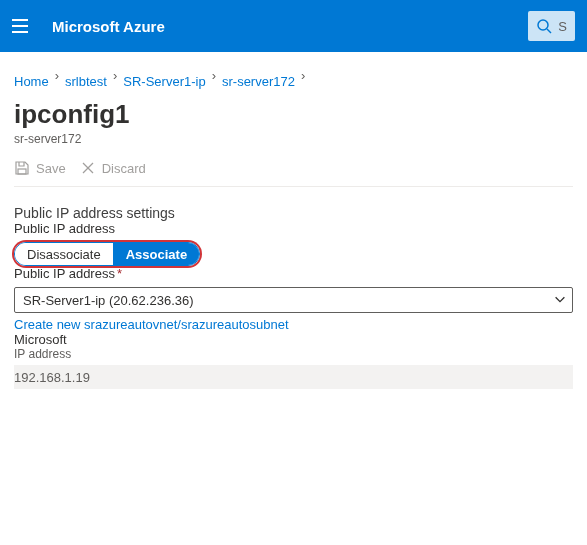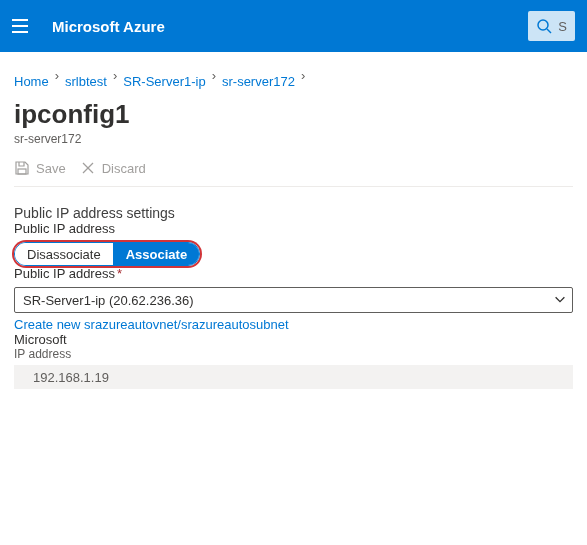--- a/index.html
+++ b/index.html
@@ -44,21 +44,21 @@
 
   
   .select { position: relative; margin-top: 6px; }
   .select-box { width: 100%; height: 26px; border: 1px solid #605e5c; border-radius: 2px; padding: 0 26px 0 8px; font-size: 13px; background: #fff; display: flex; align-items: center; cursor: pointer; }
   .select .chevron { position: absolute; right: 6px; top: 5px; }
 
   .link { color: #0078d4; text-decoration: none; cursor: pointer; font-size: 13px; display: inline-block; margin-top: 4px; }
 
   
   .readonly-label { font-size: 12px; color: #605e5c; }
-  .readonly-box { margin-top: 4px; background: #f3f2f1; height: 24px; display: flex; align-items: center; padding: 0 19px; font-size: 13px; color: #605e5c; }
+  .readonly-box { margin-top: 4px; background: #f3f2f1; height: 24px; display: flex; align-items: center; padding: 0 0; font-size: 13px; color: #605e5c; }
 </style>
 </head>
 <body>
 
 <div class="topbar">
   <div class="hamburger">
     <span></span>
       <span></span>
       <span></span>
   </div>

